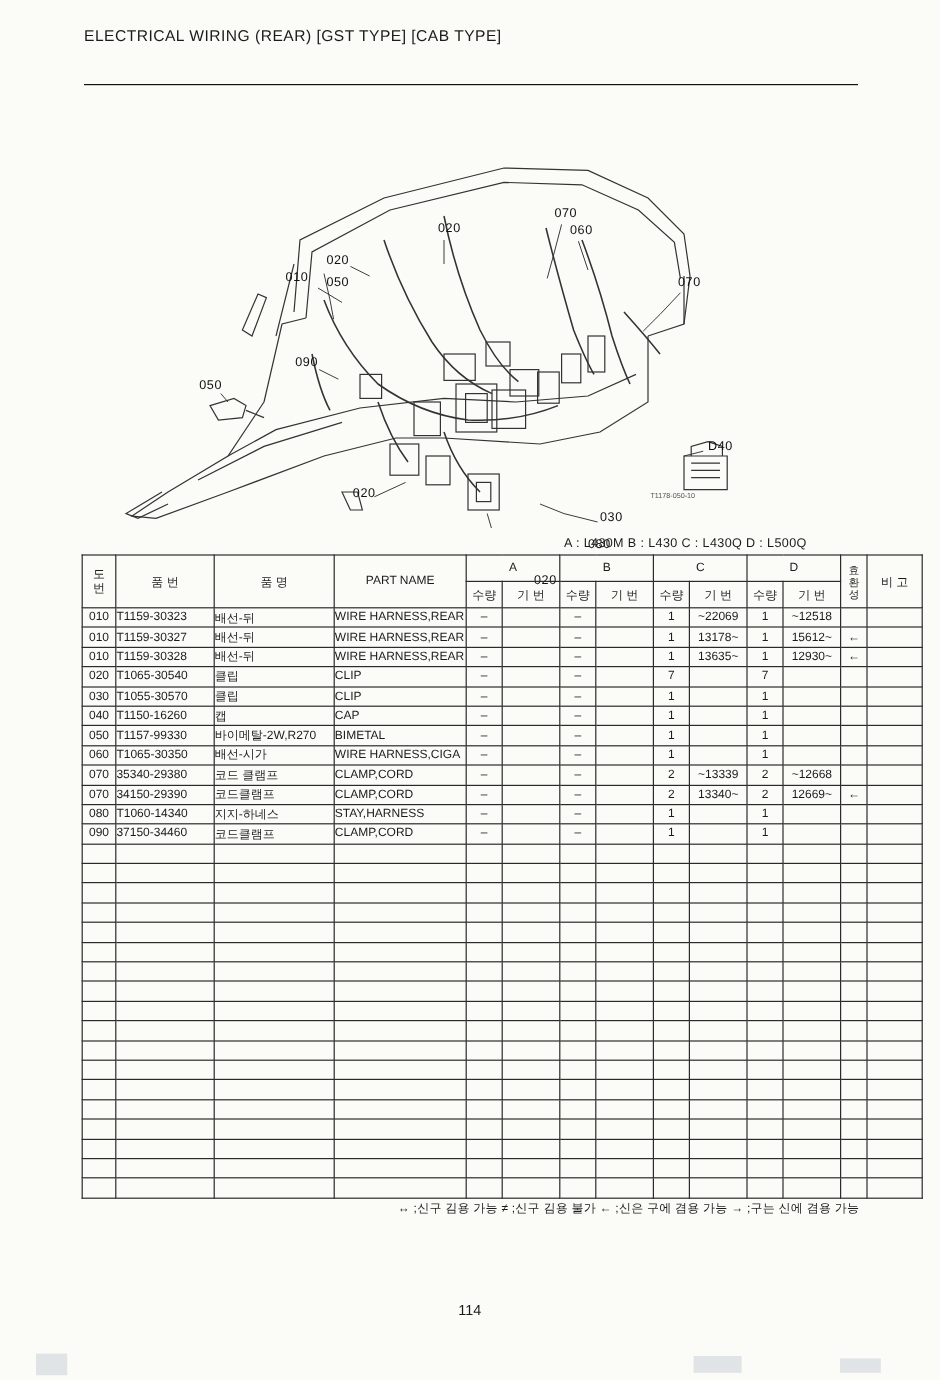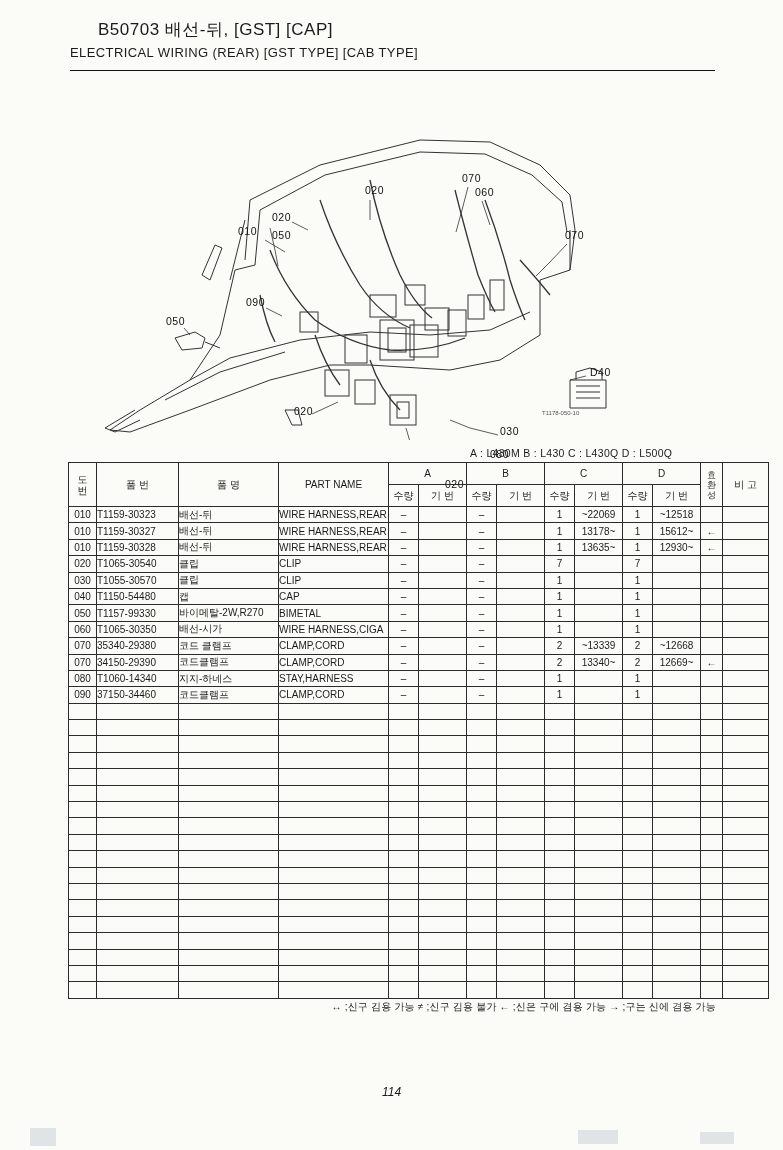--- a/index.html
+++ b/index.html
@@ -38,31 +38,30 @@
   .c-dobeon{width:28px;text-align:center;}
   .c-pumbeon{width:82px;padding-left:3px;}
   .c-pummyeong{width:100px;padding-left:3px;}
   .c-partname{width:110px;padding-left:4px;}
   .c-qty{width:30px;text-align:center;}
   .c-gibeon{width:48px;text-align:center;}
   .c-hyo{width:22px;text-align:center;}
   .c-bigo{width:46px;text-align:center;}
   .foot{position:absolute;left:68px;top:1000px;width:648px;font-size:10px;text-align:right;letter-spacing:.2px;}
   .foot span{}
-  .pageno{position:absolute;left:0;top:1085px;width:783px;text-align:center;font-size:12px;font-style:italic;}
+  .pageno{position:absolute;left:0;top:1085px;width:783px;text-align:center;font-size:12px;}
   
   .artifact{position:absolute;opacity:.18;background:#6a7fa0;}
 </style>
 </head>
 <body>
 
 <div class="page">
 
   <div class="header">
-    <div class="title-ko">B50703 배선-뒤, [GST] [CAP]</div>
     <div class="title-en">ELECTRICAL WIRING (REAR) [GST TYPE] [CAB TYPE]</div>
   </div>
   <div class="header-rule"></div>
 
   <div class="illus">
     <svg width="645" height="360" viewBox="0 0 645 360">
       <g fill="none" stroke="#333" stroke-width="1">
 
         <path d="M150 255 L120 300 L70 330 L40 350 L60 352 L120 330 L200 300 L260 285 L300 285"></path>
         <path d="M175 180 L180 120 L250 85 L350 60 L420 62 L470 85 L500 115 L505 150 L500 190"></path>
@@ -282,21 +281,21 @@
             <td class="c-gibeon"></td>
             <td class="c-qty">1</td>
             <td class="c-gibeon"></td>
             <td class="c-qty">1</td>
             <td class="c-gibeon"></td>
             <td class="c-hyo"></td>
             <td class="c-bigo"></td>
           </tr>
           <tr class="rowcell">
             <td class="c-dobeon">040</td>
-            <td class="c-pumbeon">T1150-54480</td>
+            <td class="c-pumbeon">T1150-16260</td>
             <td class="c-pummyeong">캡</td>
             <td class="c-partname">CAP</td>
             <td class="c-qty">–</td>
             <td class="c-gibeon"></td>
             <td class="c-qty">–</td>
             <td class="c-gibeon"></td>
             <td class="c-qty">1</td>
             <td class="c-gibeon"></td>
             <td class="c-qty">1</td>
             <td class="c-gibeon"></td>

